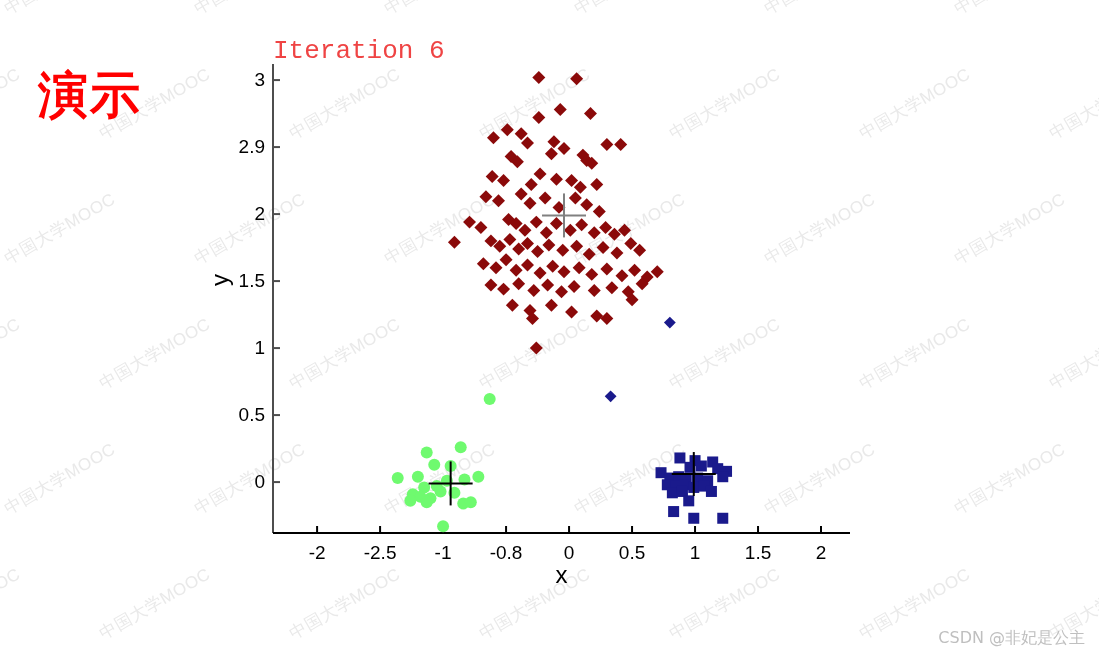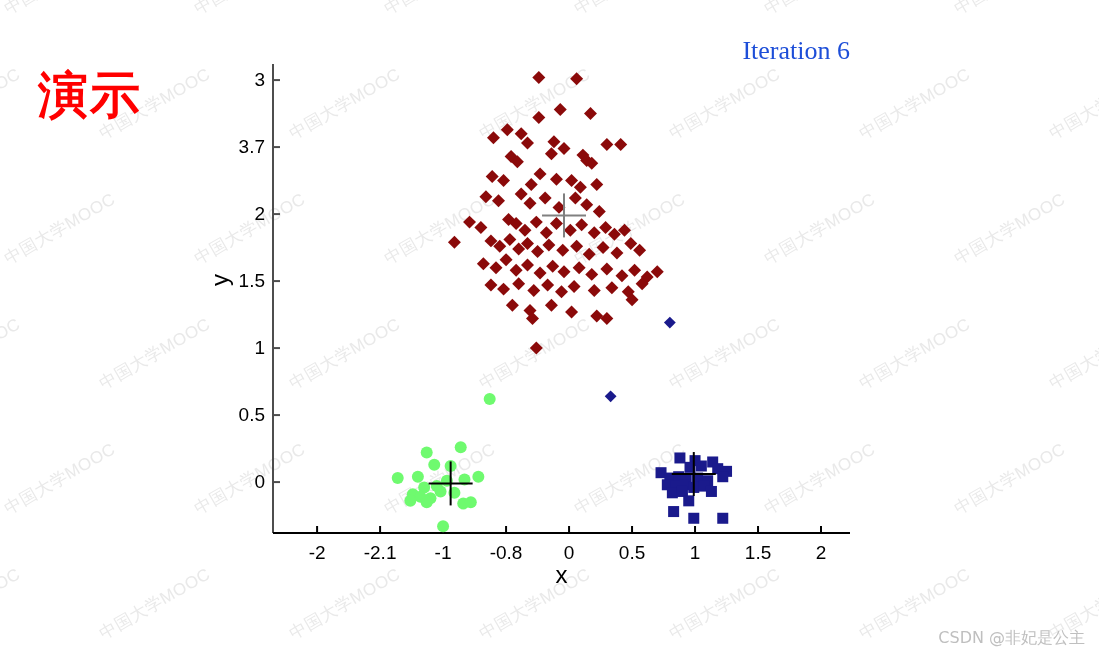--- a/index.html
+++ b/index.html
@@ -46,24 +46,24 @@
     position: absolute;
     left: 0; top: 0;
   }
 
   
   #chart-title {
     position: absolute;
     left: 273px;
     top: 36px;
     width: 577px;
-    text-align: right;
+    text-align: left;
     font-size: 26px;
-    color: #1d4ed8;
-    font-family: Liberation Serif, serif;
+    color: #ef4444;
+    font-family: Liberation Mono, monospace;
     z-index: 3;
   }
 
   
   #x-axis-label {
     position: absolute;
     left: 273px;
     top: 561px;
     width: 577px;
     text-align: center;
@@ -352,32 +352,32 @@
         <line x1="671.7816593886462" y1="474.04" x2="715.7816593886462" y2="474.04" stroke="#000000" stroke-width="2"></line>
         <line x1="693.7816593886462" y1="452.04" x2="693.7816593886462" y2="496.04" stroke="#000000" stroke-width="2"></line>
       </g>
   </svg>
 
   <div id="x-axis-label">x</div>
   <div id="y-axis-label">y</div>
 
   <div id="tick-labels">
       <div class="tick-label x" style="left: 317.094px; top: 542px;">-2</div>
-      <div class="tick-label x" style="left: 380.085px; top: 542px;">-2.1</div>
+      <div class="tick-label x" style="left: 380.085px; top: 542px;">-2.5</div>
       <div class="tick-label x" style="left: 443.076px; top: 542px;">-1</div>
       <div class="tick-label x" style="left: 506.068px; top: 542px;">-0.8</div>
       <div class="tick-label x" style="left: 569.059px; top: 542px;">0</div>
       <div class="tick-label x" style="left: 632.05px; top: 542px;">0.5</div>
       <div class="tick-label x" style="left: 695.041px; top: 542px;">1</div>
       <div class="tick-label x" style="left: 758.033px; top: 542px;">1.5</div>
       <div class="tick-label x" style="left: 821.024px; top: 542px;">2</div>
       <div class="tick-label y" style="right: 834px; top: 482.08px;">0</div>
       <div class="tick-label y" style="right: 834px; top: 415.08px;">0.5</div>
       <div class="tick-label y" style="right: 834px; top: 348.08px;">1</div>
       <div class="tick-label y" style="right: 834px; top: 281.08px;">1.5</div>
       <div class="tick-label y" style="right: 834px; top: 214.08px;">2</div>
-      <div class="tick-label y" style="right: 834px; top: 147.08px;">3.7</div>
+      <div class="tick-label y" style="right: 834px; top: 147.08px;">2.9</div>
       <div class="tick-label y" style="right: 834px; top: 80.08px;">3</div>
     </div>
 </div>
 
 <div id="demo-annotation">演示</div>
 <div id="csdn-credit">CSDN @非妃是公主</div>
 
 </body></html>

